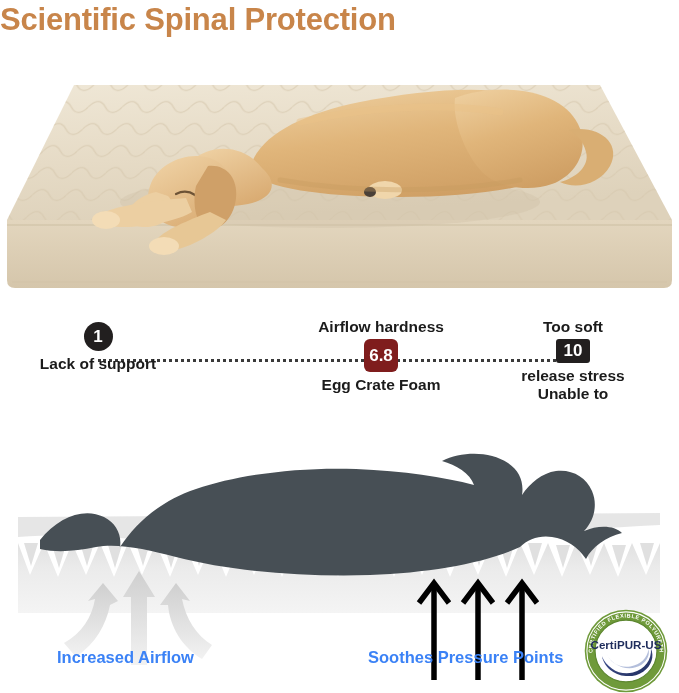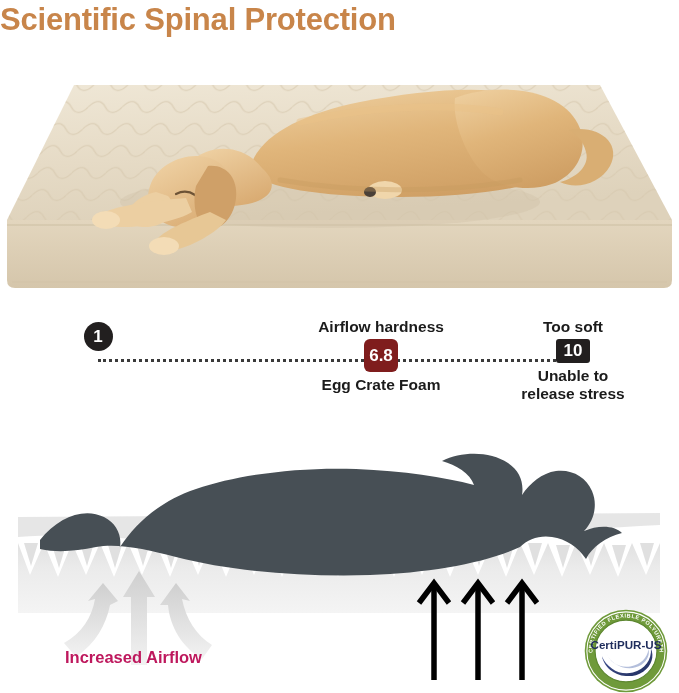--- a/index.html
+++ b/index.html
@@ -107,23 +107,22 @@
     position: absolute;
     top: 425px; left: 0;
     width: 679px; height: 268px;
   }
   .diagram-svg { position: absolute; top: 0; left: 0; }
 
   .bottom-label {
     position: absolute;
     font-size: 16.5px;
     font-weight: bold;
-    color: #be185d;
+    color: #3b82f6;
     white-space: nowrap;
-    margin-left: 8px;
   }
   .label-airflow  { left: 57px;  top: 648px; }
   .label-pressure { left: 368px; top: 648px; }
 
   
   .certipur {
     position: absolute;
     left: 583px; top: 608px;
     width: 86px; height: 86px;
   }
@@ -226,33 +225,34 @@
       <path d="M280 128 C350 140, 440 142, 520 128" stroke="#c79a5e" stroke-width="5" fill="none" opacity="0.35" stroke-linecap="round"></path>
     </svg>
   </div>
 
   <div class="scale">
 
     <div class="scale-line"></div>
 
     <div class="node node-left">
       <div class="badge badge-circle">1</div>
+      <div class="node-bot">Lack of support</div>
     </div>
 
     <div class="node node-mid">
       <div class="node-top">Airflow hardness</div>
       <div class="badge badge-square-orange">6.8</div>
       <div class="node-bot">Egg Crate Foam</div>
     </div>
 
     <div class="node node-right">
       <div class="node-top">Too soft</div>
       <div class="badge badge-square-dark">10</div>
+      <div class="node-bot">release stress</div>
       <div class="node-bot">Unable to</div>
-      <div class="node-bot">release stress</div>
     </div>
   </div>
 
   <div class="diagram">
     <svg class="diagram-svg" width="679" height="268" viewBox="0 0 679 268">
       <defs>
         <linearGradient id="foamGrad" x1="0" y1="0" x2="0" y2="1">
           <stop offset="0%" stop-color="#dfdfdf"></stop>
           <stop offset="45%" stop-color="#ececec"></stop>
           <stop offset="100%" stop-color="#f4f4f4"></stop>
@@ -359,20 +359,21 @@
         <line x1="478" y1="255" x2="478" y2="160"></line>
         <path d="M463 178 L478 158 L493 178" stroke-width="5.5" stroke-linejoin="miter"></path>
         <line x1="522" y1="255" x2="522" y2="160"></line>
         <path d="M507 178 L522 158 L537 178" stroke-width="5.5" stroke-linejoin="miter"></path>
       </g>
     </svg>
   </div>
 
   <div class="bottom-label label-airflow">Increased Airflow</div>
 
+  <div class="bottom-label label-pressure">Soothes Pressure Points</div>
 
   <div class="certipur">
     <svg width="86" height="86" viewBox="0 0 100 100">
       <defs>
         <path id="arcTop" d="M 11,50 A 39,39 0 0 1 89,50"></path>
         <path id="arcBot" d="M 16,50 A 34,34 0 0 0 84,50"></path>
         <linearGradient id="swoosh" x1="0" y1="0" x2="1" y2="1">
           <stop offset="0%" stop-color="#4a5a9c"></stop>
           <stop offset="100%" stop-color="#1f2d5c"></stop>
         </linearGradient>

